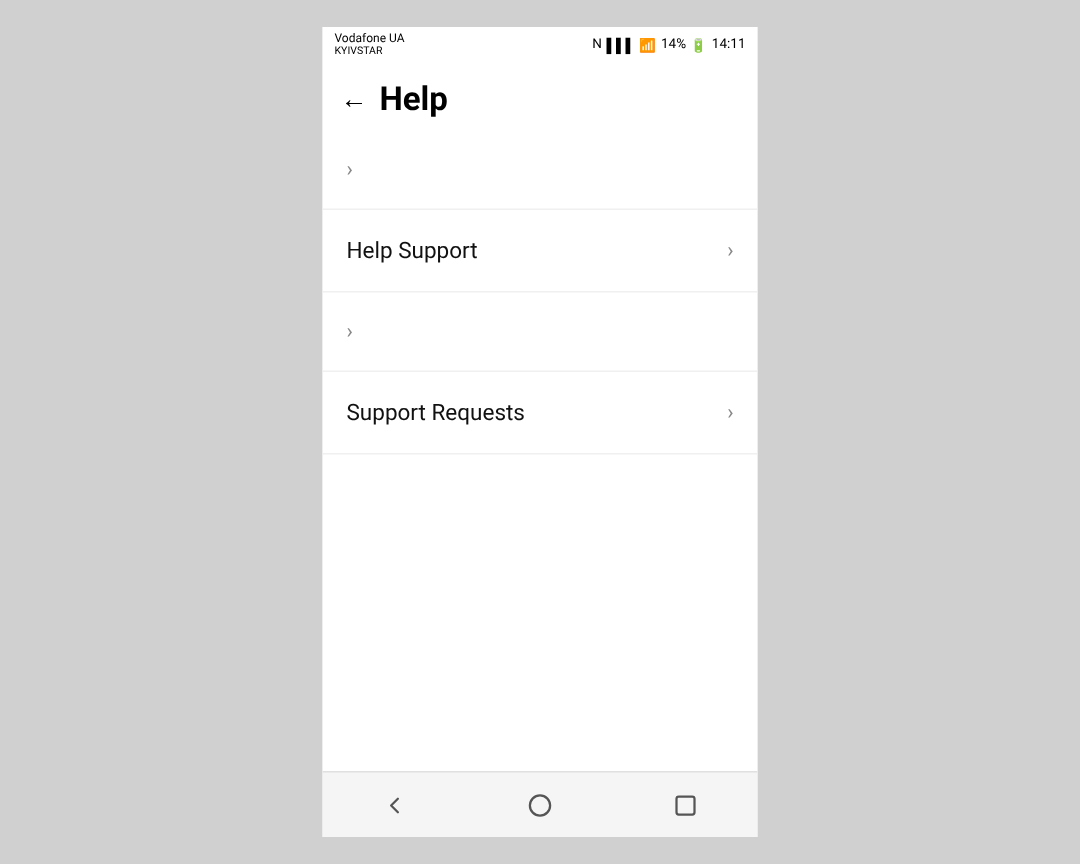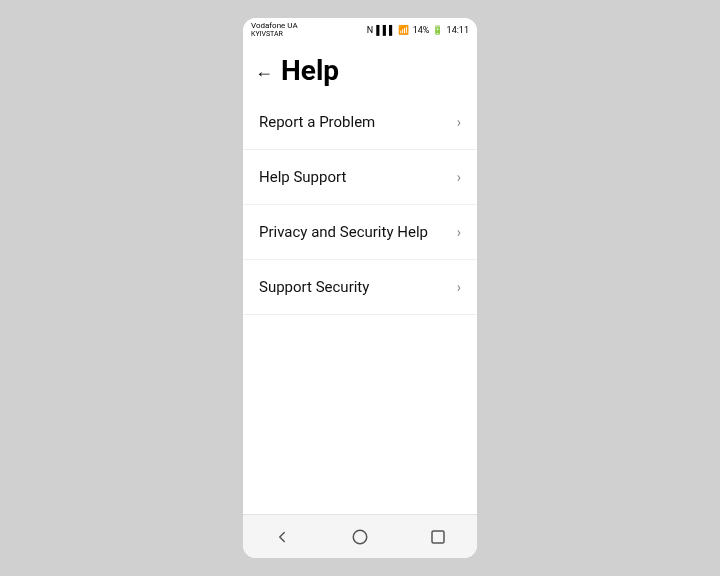--- a/index.html
+++ b/index.html
@@ -6,28 +6,27 @@
     body {
       background: #d0d0d0;
       display: flex;
       justify-content: center;
       align-items: center;
       width: 720px;
       height: 576px;
       font-family: 'Roboto', Arial, sans-serif;
     }
     .phone-frame {
-      width: 234px;
+      width: 290px;
       height: 540px;
       background: #ffffff;
       display: flex;
       flex-direction: column;
       overflow: hidden;
       position: relative;
-      border-radius: 13px;
     }
     
     .status-bar {
       background: #ffffff;
       height: 24px;
       display: flex;
       justify-content: space-between;
       align-items: center;
       padding: 0 8px;
       font-size: 9px;
@@ -66,21 +65,21 @@
       padding: 12px 16px 8px 12px;
       gap: 8px;
     }
     .back-arrow {
       font-size: 18px;
       color: #000;
       cursor: pointer;
       line-height: 1;
     }
     .page-title {
-      font-size: 28px;
+      font-size: 22px;
       font-weight: bold;
       color: #000;
     }
     
     .menu-list {
       list-style: none;
     }
     .menu-item {
       display: flex;
       justify-content: space-between;
@@ -141,33 +140,31 @@
 
   <div class="content">
 
     <div class="header">
       <span class="back-arrow">←</span>
       <span class="page-title">Help</span>
     </div>
 
     <ul class="menu-list">
       <li class="menu-item">
-        <span class="menu-item-label">Report a Problem</span>
         <span class="menu-item-chevron">›</span>
       </li>
       <li class="menu-item">
         <span class="menu-item-label">Help Support</span>
         <span class="menu-item-chevron">›</span>
       </li>
       <li class="menu-item">
-        <span class="menu-item-label">Privacy and Security Help</span>
         <span class="menu-item-chevron">›</span>
       </li>
       <li class="menu-item">
-        <span class="menu-item-label">Support Security</span>
+        <span class="menu-item-label">Support Requests</span>
         <span class="menu-item-chevron">›</span>
       </li>
     </ul>
   </div>
 
   <div class="nav-bar">
     <div class="nav-btn">
       <svg viewBox="0 0 24 24" fill="none" stroke="#555" stroke-width="2" stroke-linecap="round" stroke-linejoin="round">
         <polyline points="15 18 9 12 15 6"></polyline>
       </svg>

